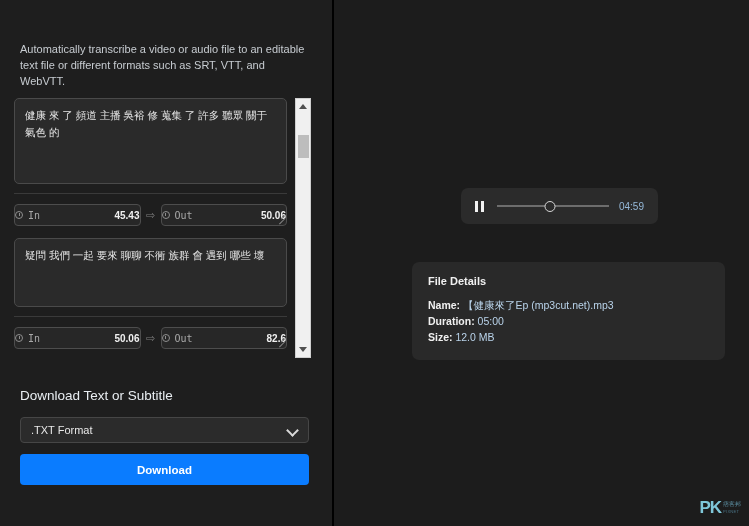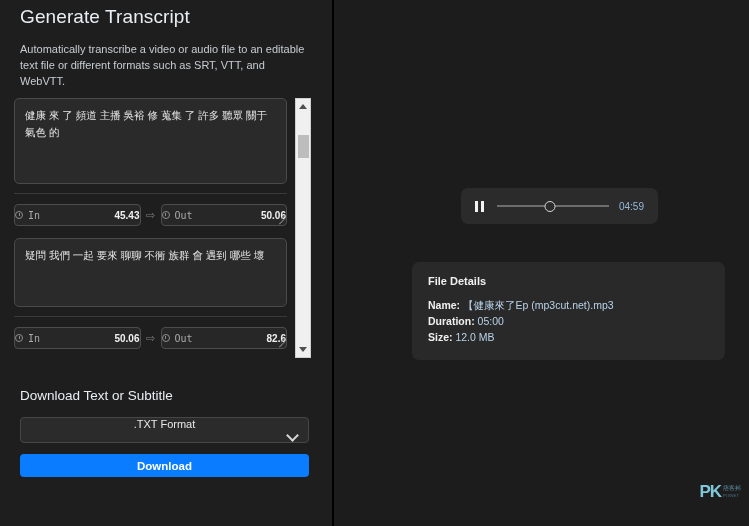--- a/index.html
+++ b/index.html
@@ -198,39 +198,38 @@
     width: 289px;
     height: 26px;
     background: #2b2b2b;
     border: 1px solid #464646;
     border-radius: 4px;
     display: flex;
     align-items: center;
     padding: 0 10px;
     color: #e8e8e8;
     font-size: 11px;
-    flex-direction: column;
   }
   .chevron {
     margin-left: auto;
     width: 11px; height: 11px;
     position: relative;
   }
   .chevron::before {
     content: "";
     position: absolute;
     left: 1px; top: 1px;
     width: 7px; height: 7px;
     border-right: 2.2px solid #d8d8d8;
     border-bottom: 2.2px solid #d8d8d8;
     transform: rotate(45deg);
   }
   .download-button {
     width: 289px;
-    height: 23px;
+    height: 31px;
     margin-top: 11px;
     background: #0a7cff;
     border: none;
     border-radius: 4px;
     color: #ffffff;
     font-size: 11.5px;
     font-weight: bold;
     font-family: "Liberation Sans", sans-serif;
     cursor: pointer;
   }
@@ -307,21 +306,21 @@
     font-size: 10.5px;
     line-height: 16px;
     color: #b9d3ea;
   }
   .fd-key {
     color: #f0f0f0;
     font-weight: bold;
   }
   .watermark {
     position: absolute;
-    right: 8px; bottom: 24px;
+    right: 8px; bottom: 8px;
     display: flex;
     align-items: center;
   }
   .wm-pk {
     font-size: 17px;
     font-weight: bold;
     color: #7fc7d9;
     letter-spacing: -1px;
     font-family: "Liberation Sans", sans-serif;
   }
@@ -334,21 +333,20 @@
   .wm-sub span:first-child { font-size: 6px; color: #5f94a8; }
   .wm-sub span:last-child { font-size: 4px; color: #4a7487; letter-spacing: 0.3px; }
 </style>
 </head>
 <body>
 
 <div id="app">
 
   <div class="left-panel">
 
-    <div class="page-title">Generate Transcript</div>
     <div class="page-subtitle">Automatically transcribe a video or audio file to an editable text file or different formats such as SRT, VTT, and WebVTT.</div>
 
     <div class="transcript-area">
 
       <div class="transcript-list">
 
         <div class="segment">
           <textarea class="seg-textarea" rows="4" style="">健康 來 了 頻道 主播 吳裕 修 蒐集 了 許多 聽眾 關于 氣色 的</textarea>
           <div class="resize-grip">
               <i></i>

